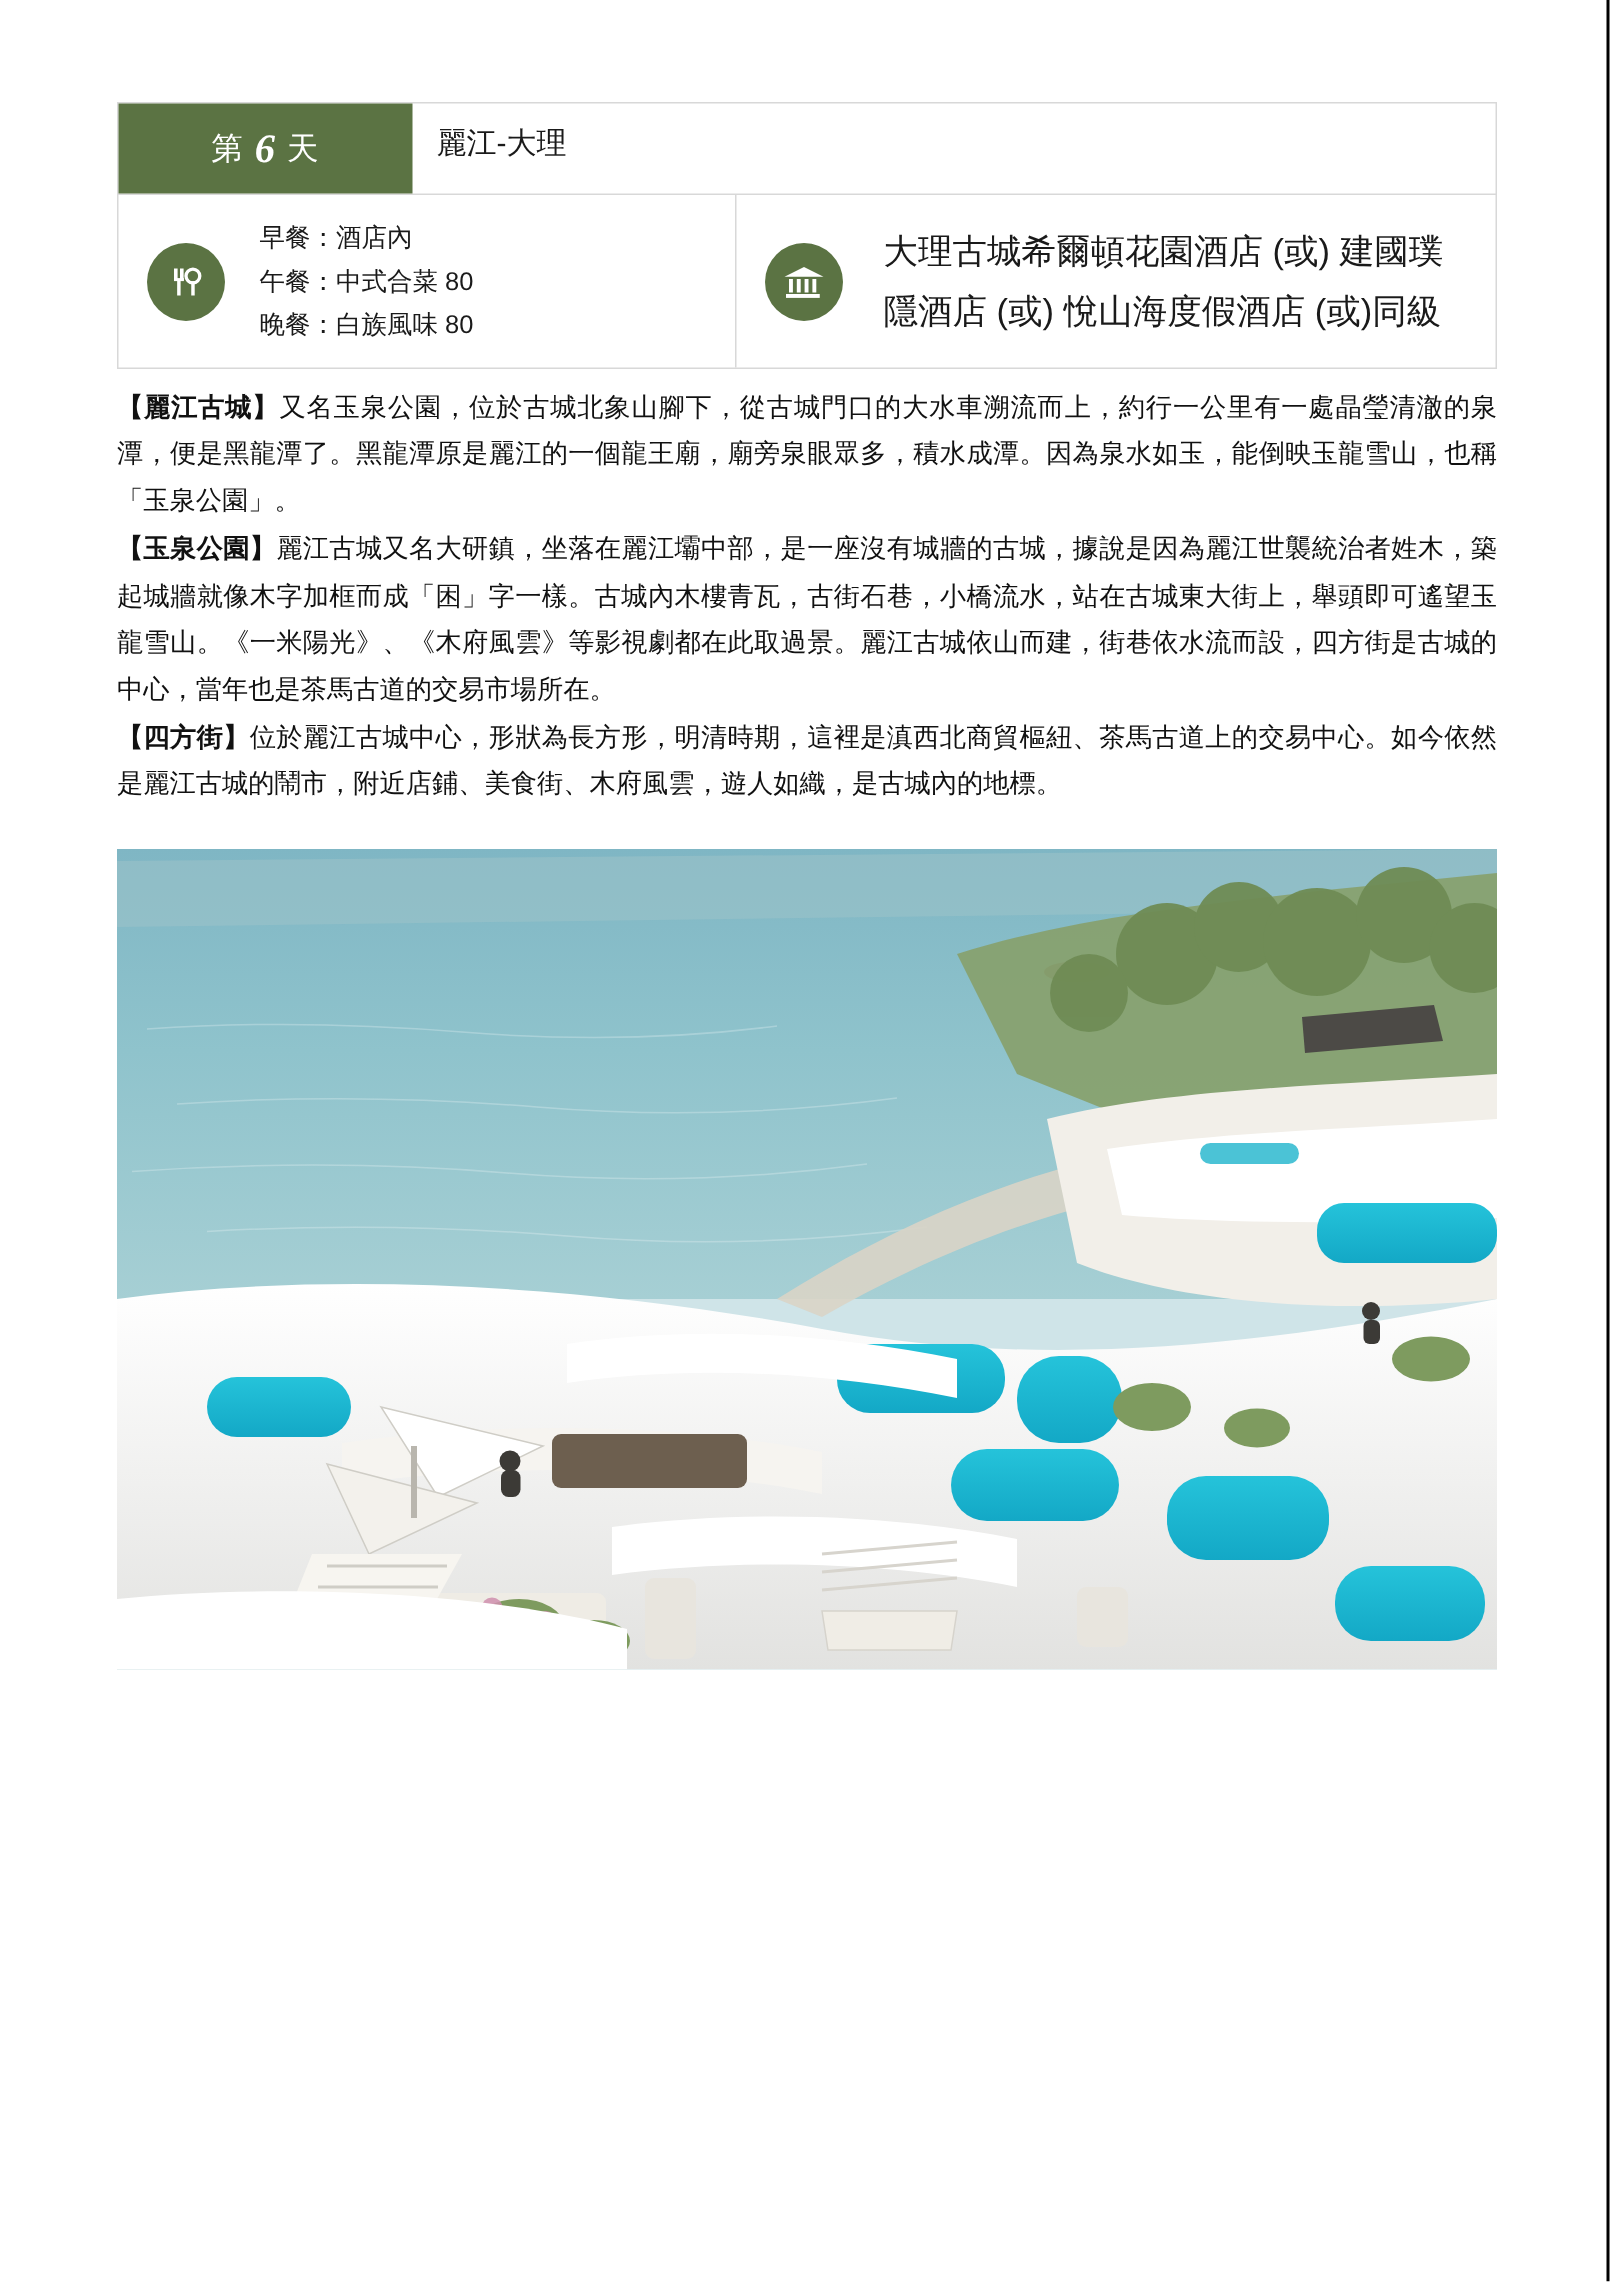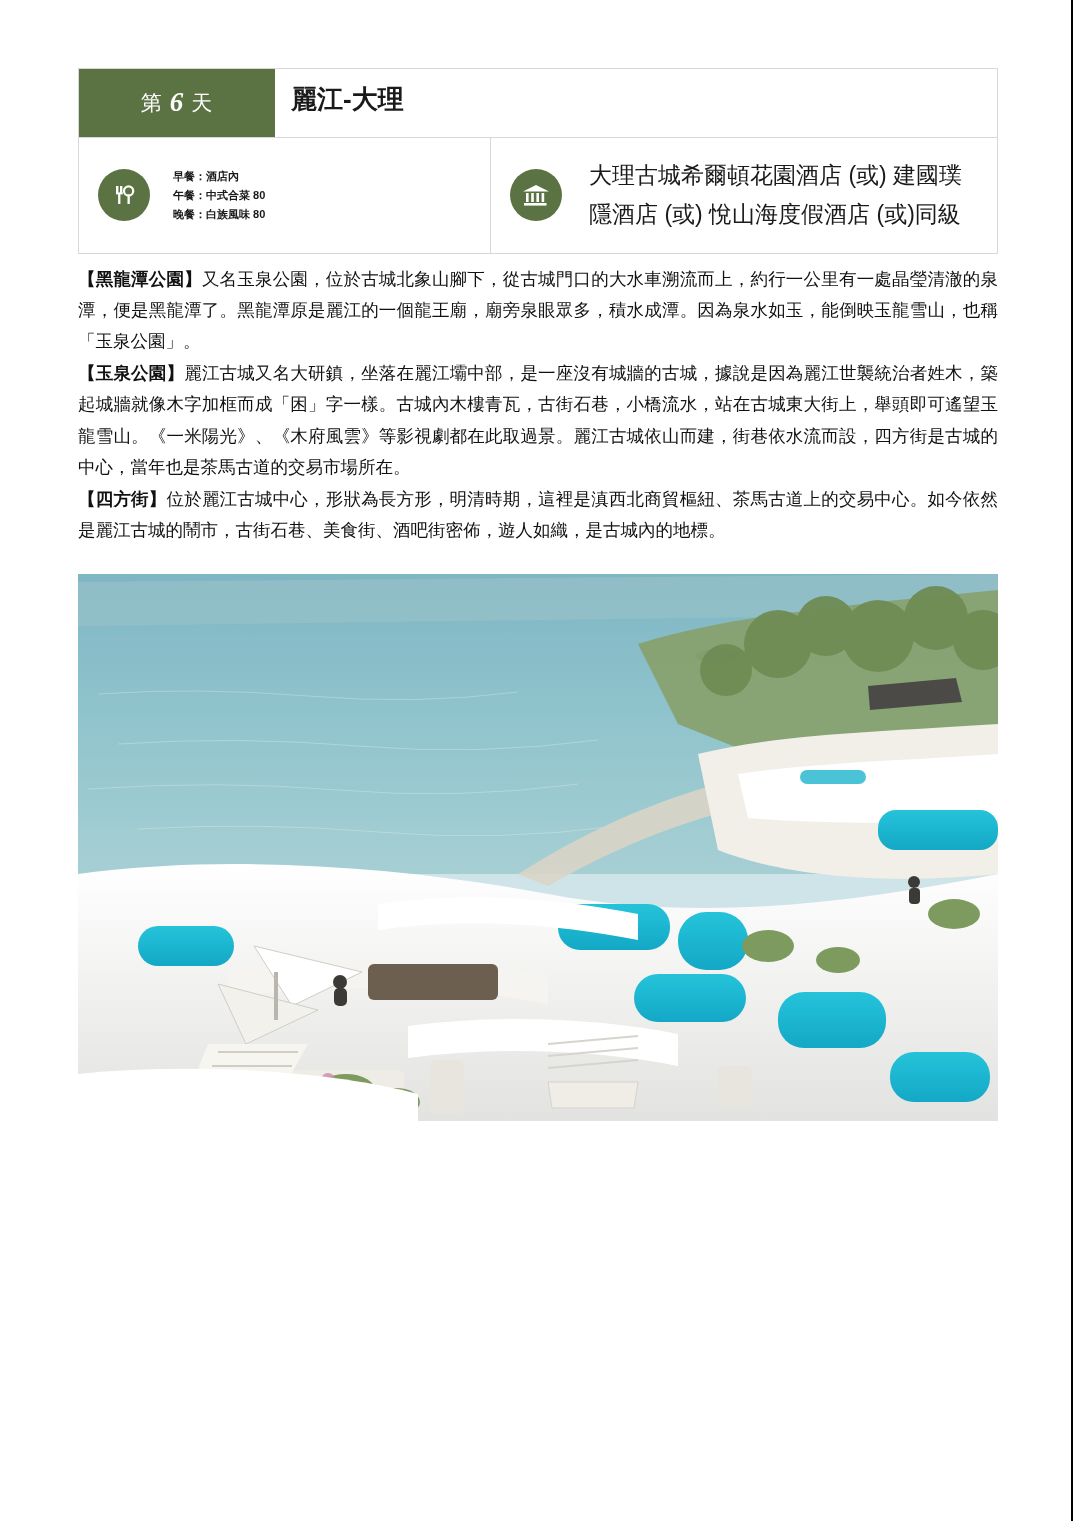--- a/index.html
+++ b/index.html
@@ -62,22 +62,22 @@
     font-weight: bold;
     margin: 0 7px;
     font-family: "Liberation Serif", serif;
   }
   .day-title-wrap {
     flex: 1;
     padding: 14px 16px 16px 16px;
     box-sizing: border-box;
   }
   .day-title {
-    font-size: 26px;
-    font-weight: bold;
+    font-size: 20px;
+    font-weight: normal;
     line-height: 1.3;
     margin-bottom: 4px;
   }
   .day-subtitle {
     font-size: 20px;
     line-height: 1.45;
     font-weight: 500;
   }
 
   
@@ -109,24 +109,23 @@
     height: 52px;
     border-radius: 50%;
     background: #5b7343;
     display: flex;
     align-items: center;
     justify-content: center;
   }
   .circ svg { display: block; }
 
   .meal-lines {
-    font-size: 11px;
+    font-size: 17px;
     line-height: 1.72;
     padding-left: 4px;
-    font-weight: bold;
   }
   .hotel-text {
     font-size: 23px;
     line-height: 1.7;
     padding: 0 20px 0 8px;
   }
 
   
   .body-text {
     width: 920px;
@@ -208,27 +207,27 @@
               <rect x="4" y="23" width="22.5" height="2.6" fill="#ffffff"></rect>
             </svg>
           </div>
         </div>
         <div class="hotel-text">大理古城希爾頓花園酒店 (或) 建國璞隱酒店 (或) 悅山海度假酒店 (或)同級</div>
       </div>
     </div>
 
     <div class="body-text">
       <p>
-        <span class="lead">【黑龍潭公園】</span><span>又名玉泉公園，位於古城北象山腳下，從古城門口的大水車溯流而上，約行一公里有一處晶瑩清澈的泉潭，便是黑龍潭了。黑龍潭原是麗江的一個龍王廟，廟旁泉眼眾多，積水成潭。因為泉水如玉，能倒映玉龍雪山，也稱「玉泉公園」。</span>
+        <span class="lead">【麗江古城】</span><span>又名玉泉公園，位於古城北象山腳下，從古城門口的大水車溯流而上，約行一公里有一處晶瑩清澈的泉潭，便是黑龍潭了。黑龍潭原是麗江的一個龍王廟，廟旁泉眼眾多，積水成潭。因為泉水如玉，能倒映玉龍雪山，也稱「玉泉公園」。</span>
       </p>
       <p>
         <span class="lead">【玉泉公園】</span><span>麗江古城又名大研鎮，坐落在麗江壩中部，是一座沒有城牆的古城，據說是因為麗江世襲統治者姓木，築起城牆就像木字加框而成「困」字一樣。古城內木樓青瓦，古街石巷，小橋流水，站在古城東大街上，舉頭即可遙望玉龍雪山。《一米陽光》、《木府風雲》等影視劇都在此取過景。麗江古城依山而建，街巷依水流而設，四方街是古城的中心，當年也是茶馬古道的交易市場所在。</span>
       </p>
       <p>
-        <span class="lead">【四方街】</span><span>位於麗江古城中心，形狀為長方形，明清時期，這裡是滇西北商貿樞紐、茶馬古道上的交易中心。如今依然是麗江古城的鬧市，古街石巷、美食街、酒吧街密佈，遊人如織，是古城內的地標。</span>
+        <span class="lead">【四方街】</span><span>位於麗江古城中心，形狀為長方形，明清時期，這裡是滇西北商貿樞紐、茶馬古道上的交易中心。如今依然是麗江古城的鬧市，附近店鋪、美食街、木府風雲，遊人如織，是古城內的地標。</span>
       </p>
     </div>
 
     <div class="photo">
       <svg width="920" height="547" viewBox="0 0 920 547" aria-hidden="true">
         <defs>
           <linearGradient id="sea" x1="0" y1="0" x2="0" y2="1">
             <stop offset="0%" stop-color="#7fb6c4"></stop>
             <stop offset="45%" stop-color="#8fc3cc"></stop>
             <stop offset="100%" stop-color="#a6cfd4"></stop>

